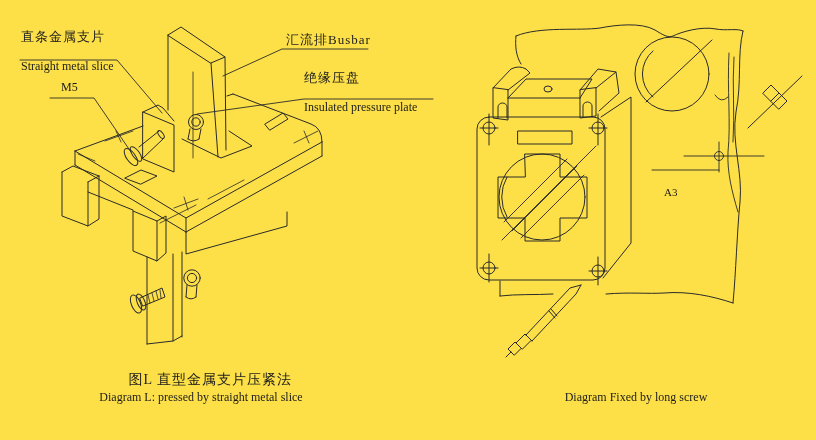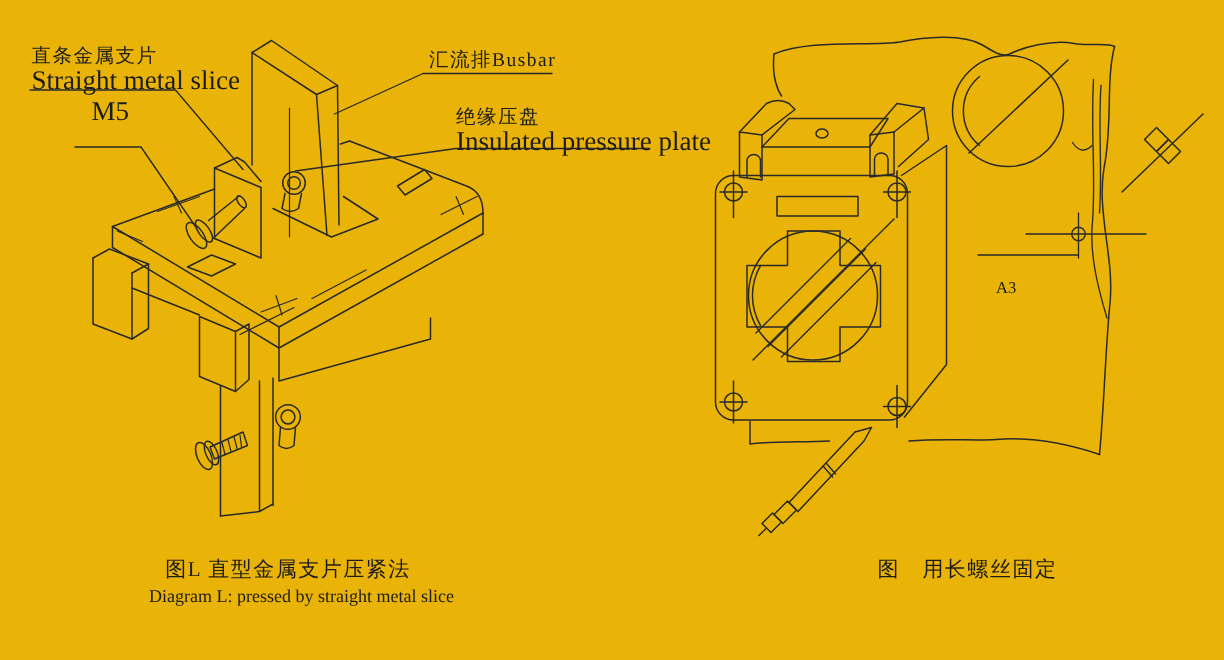--- a/index.html
+++ b/index.html
@@ -1,23 +1,23 @@
 <!DOCTYPE html>
 <html><head>
 <meta charset="utf-8">
 <style>
   html,body{margin:0;padding:0;background:#ffffff;}
   .canvas{
-    position:relative;width:816px;height:440px;background:#eab308;
+    position:relative;width:816px;height:440px;background:#fde047;
     font-family:"Liberation Serif","DejaVu Serif",serif;color:#1c1c1c;overflow:hidden;
   }
   .lineart{position:absolute;left:0;top:0;}
   .lbl{position:absolute;white-space:nowrap;line-height:1.05;}
   .zh{font-size:13px;letter-spacing:1px;}
-  .en{font-size:18px;}
+  .en{font-size:12px;margin-top:16px;}
   .caption{position:absolute;text-align:center;}
   .cap-zh{font-size:14px;letter-spacing:1px;}
   .cap-en{font-size:12px;}
   .small{font-size:11px;margin-top:32px;}
 </style>
 </head>
 <body>
 
 <div class="canvas">
 
@@ -211,20 +211,20 @@
 
   <div class="lbl en" style="left:61px;top:65px;">M5</div>
 
   <div class="lbl zh" style="left:286px;top:33px;">汇流排Busbar</div>
 
   <div class="lbl" style="left:304px;top:71px;">
     <div class="zh">绝缘压盘</div>
     <div class="en">Insulated pressure plate</div>
   </div>
 
-  <div class="caption cap-zh" style="left:92px;top:371px;width:200px;">图L 直型金属支片压紧法</div>
+  <div class="caption cap-zh" style="left:92px;top:371px;width:200px;text-align:right;">图L 直型金属支片压紧法</div>
   <div class="caption cap-en" style="left:51px;top:390px;width:300px;">Diagram L: pressed by straight metal slice</div>
 
   <div class="lbl small" style="left:664px;top:155px;">A3</div>
 
-  <div class="caption cap-zh" style="left:495px;top:371px;width:300px;">图　用长螺丝固定</div>
+  <div class="caption cap-en" style="left:486px;top:390px;width:300px;">Diagram Fixed by long screw</div>
 
 </div>
 
 </body></html>

